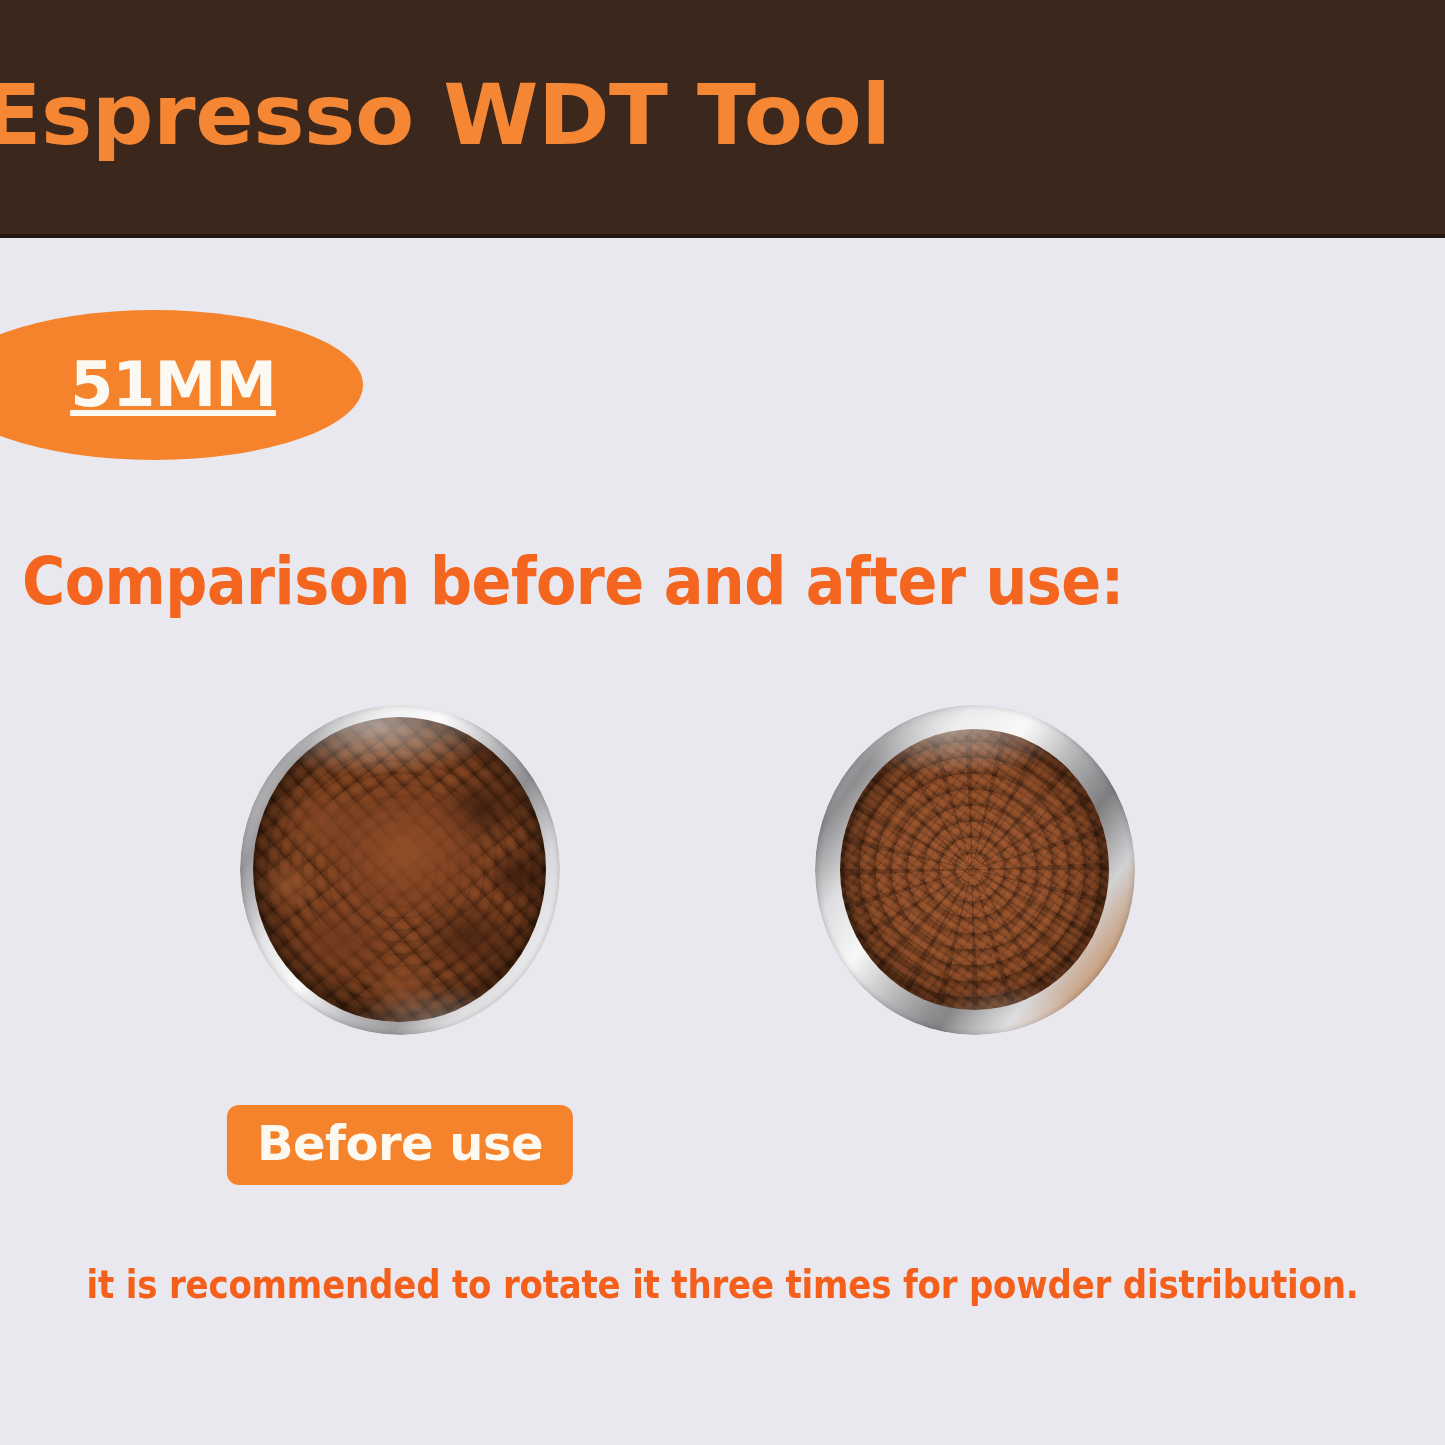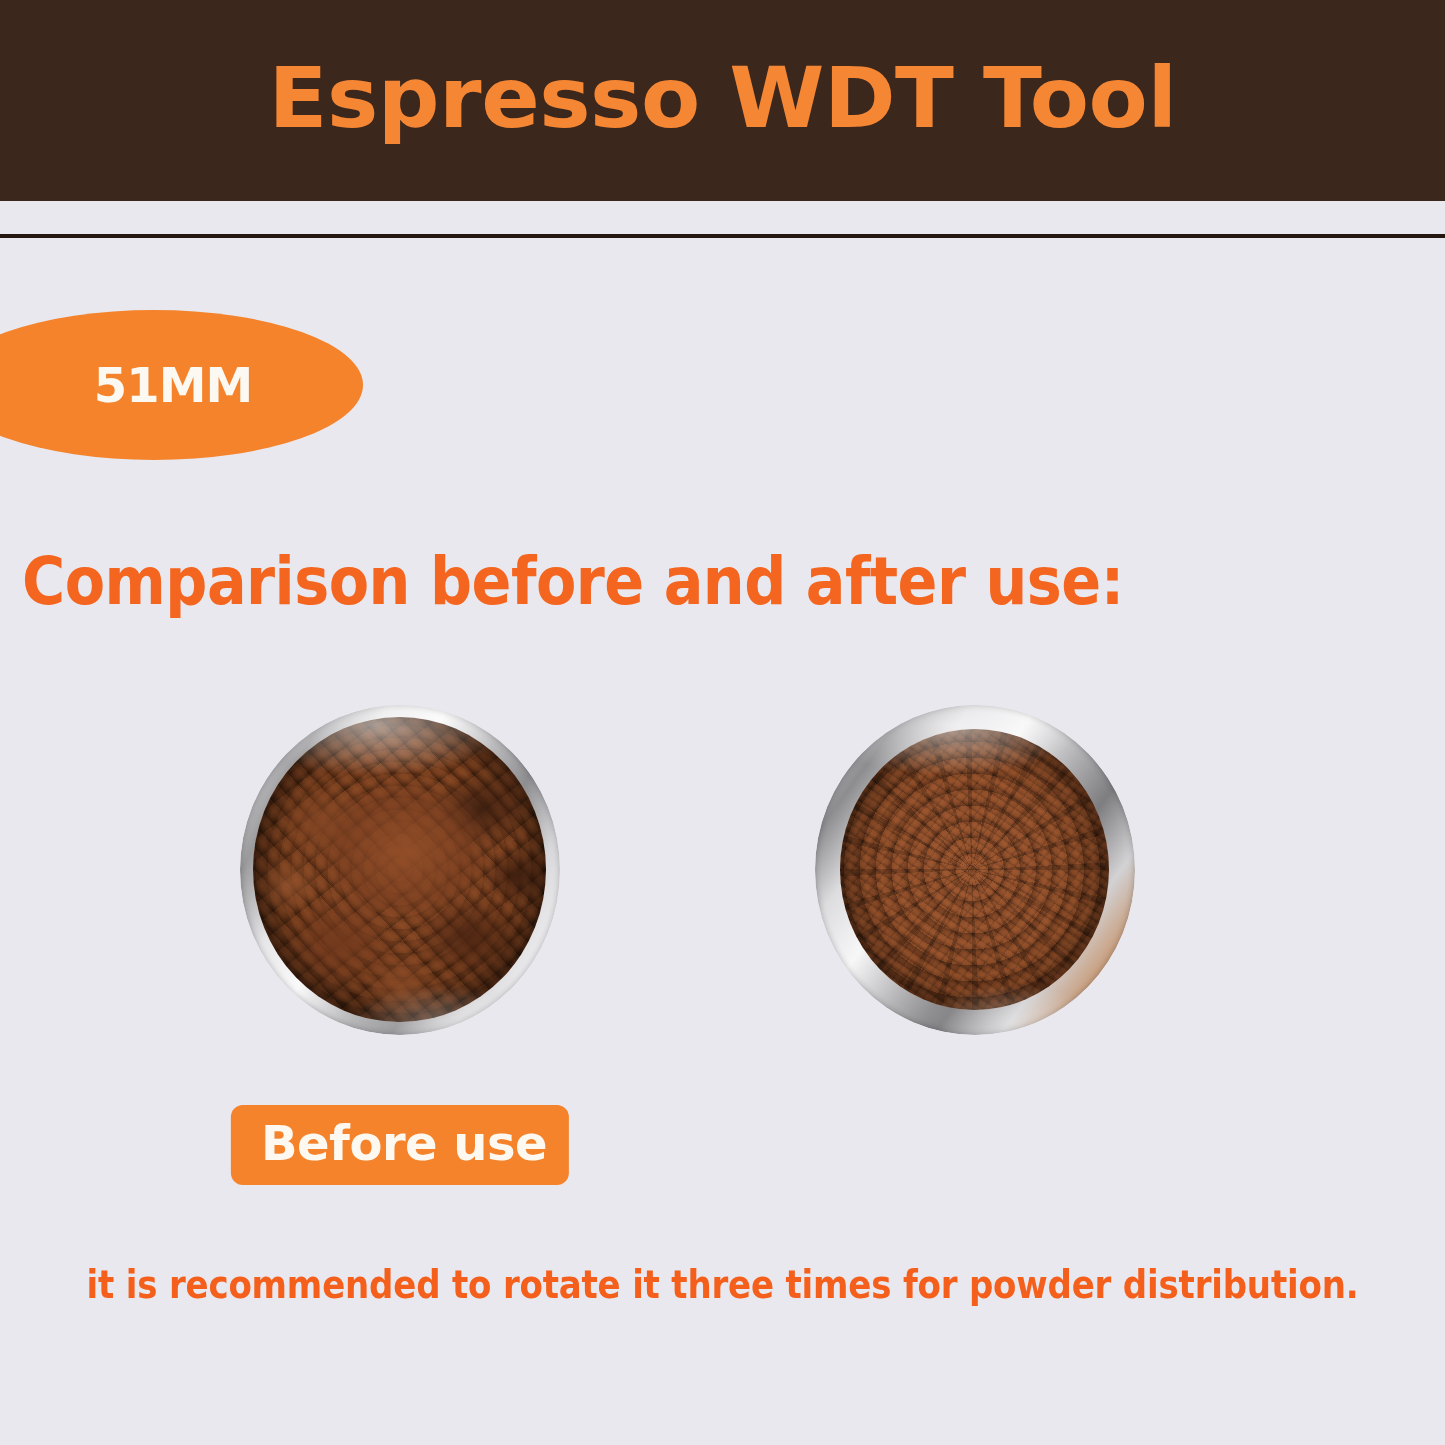--- a/index.html
+++ b/index.html
@@ -23,25 +23,24 @@
     background: #E9E8EF;
     overflow: hidden;
   }
 
   
   .header-bar {
     position: absolute;
     left: 0;
     top: 0;
     width: 1445px;
-    height: 201px;
+    height: 234px;
     background: #3C271D;
     display: flex;
     align-items: center;
-    justify-content: center;
   }
   .header-underline {
     position: absolute;
     left: 0;
     top: 234px;
     width: 1445px;
     height: 4px;
     background: #251710;
   }
   .header-title {
@@ -65,27 +64,28 @@
     width: 418px;
     height: 150px;
     background: #F4832B;
     border-radius: 50%;
     display: flex;
     align-items: center;
     justify-content: center;
   }
   .size-badge-label {
     font-family: "DejaVu Sans", sans-serif;
-    font-size: 48px;
+    font-size: 62px;
     font-weight: 700;
     color: #FCF9F2;
     letter-spacing: -1px;
     line-height: 1;
     padding-left: 38px;
     white-space: nowrap;
+    text-decoration: underline;
   }
 
   
   .section-heading {
     position: absolute;
     left: 22px;
     top: 546px;
     font-family: "DejaVu Sans Condensed", "DejaVu Sans", sans-serif;
     font-size: 66px;
     font-weight: 700;
@@ -195,21 +195,21 @@
   }
 
   
   .use-label {
     position: absolute;
     top: 405px;
     left: 50%;
     transform: translateX(-50%);
     background: #F4832B;
     border-radius: 12px;
-    padding: 14px 22px 18px 30px;
+    padding: 14px 30px 18px 30px;
     min-width: 250px;
     box-sizing: border-box;
     text-align: center;
   }
   .use-label-text {
     font-family: "DejaVu Sans", sans-serif;
     font-size: 48px;
     font-weight: 700;
     color: #FDF8F0;
     letter-spacing: -0.5px;

